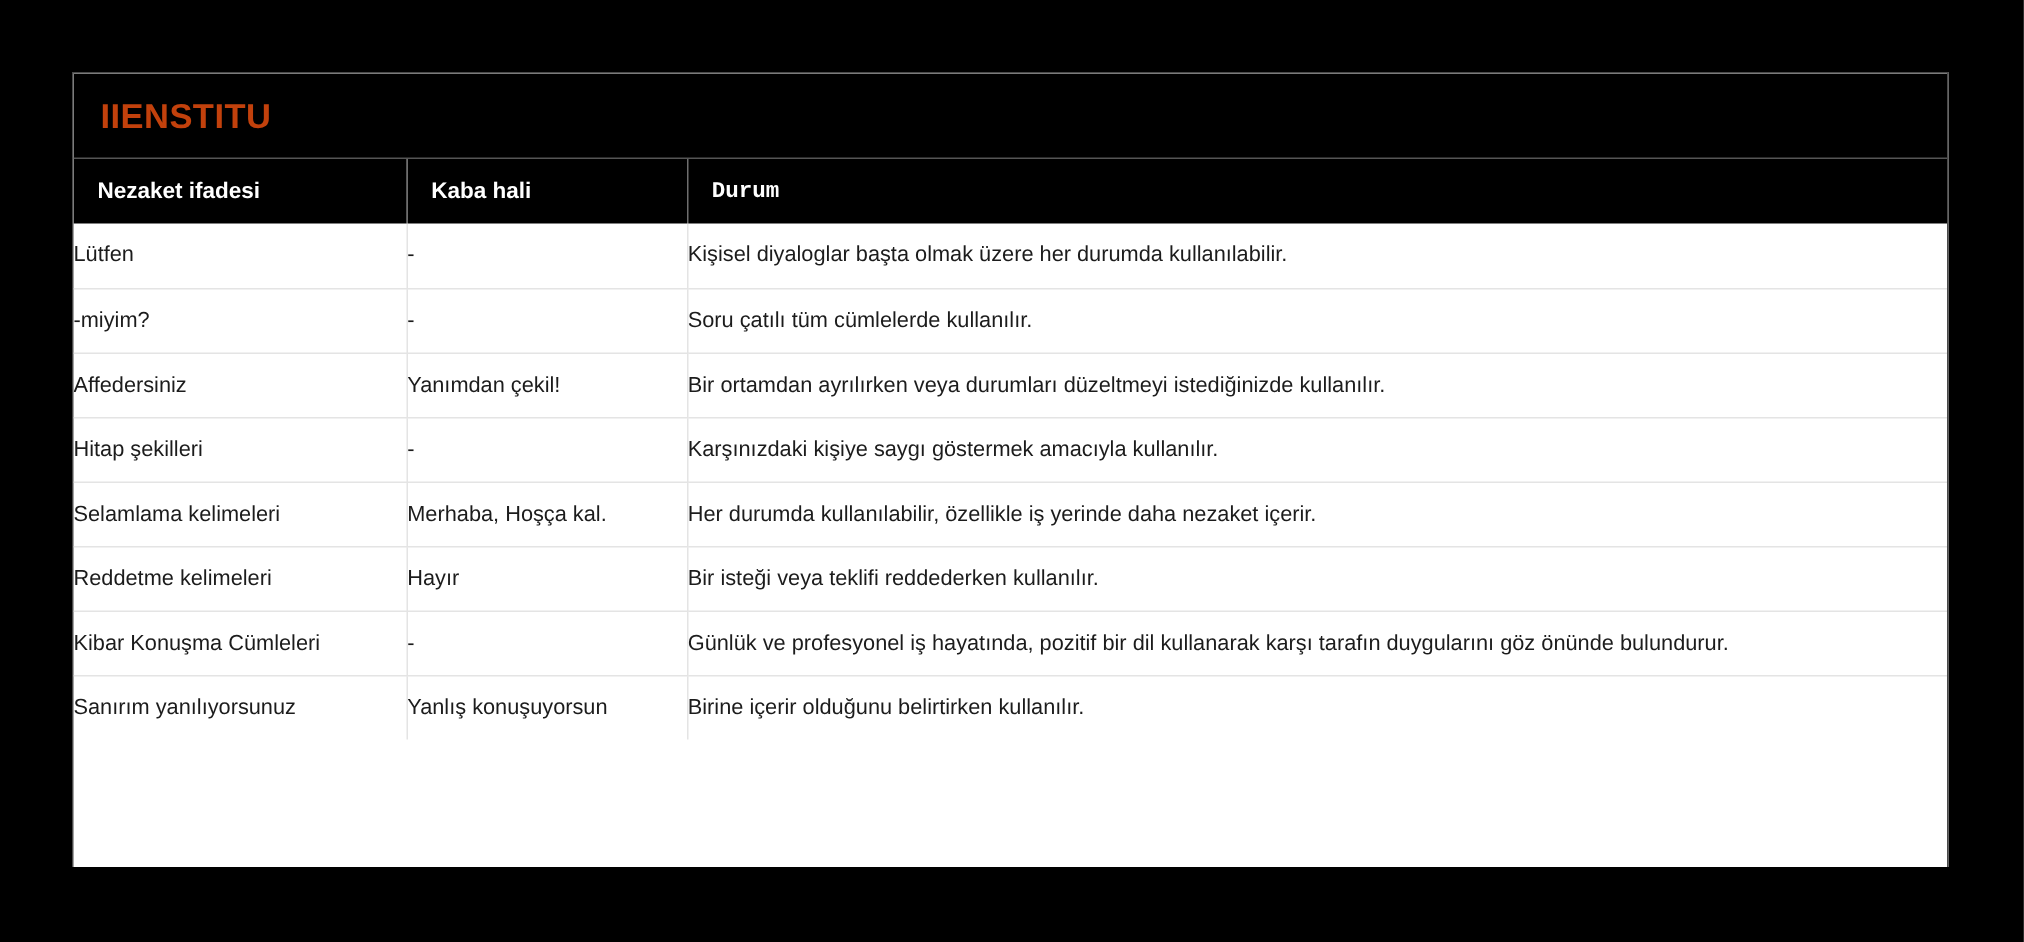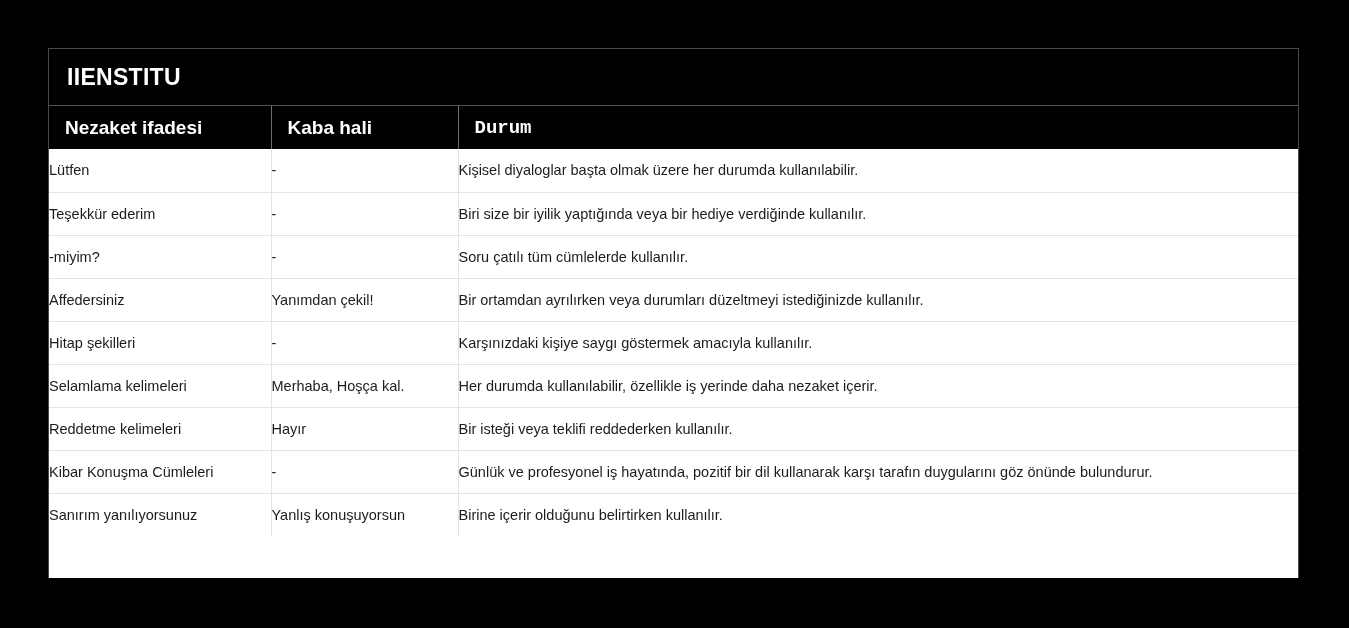--- a/index.html
+++ b/index.html
@@ -30,39 +30,39 @@
   
   .brand-bar {
     height: 57px;
     background: #000000;
     display: flex;
     align-items: center;
     padding-left: 18px;
     border-bottom: 1px solid #555555;
   }
   .brand-logo {
-    color: #ffffff;
+    color: #c2410c;
     font-size: 23px;
     font-weight: bold;
     letter-spacing: 0.3px;
   }
   
   table.data-table {
     width: 100%;
     border-collapse: collapse;
     table-layout: fixed;
   }
   table.data-table col.c1 { width: 222px; }
   table.data-table col.c2 { width: 187px; }
   table.data-table col.c3 { width: auto; }
 
   thead tr.head-row { background: #000000; height: 43px; }
   thead th {
     color: #ffffff;
-    font-size: 19px;
+    font-size: 15px;
     font-weight: bold;
     text-align: left;
     padding: 0 16px;
     border-right: 1px solid #6e6e6e;
     vertical-align: middle;
     white-space: nowrap;
   }
   thead th:last-child { border-right: none; font-family: Liberation Mono, monospace; }
 
   tbody tr.data-row { height: 43px; background: #ffffff; }
@@ -104,25 +104,20 @@
           <th>Durum</th>
         </tr>
       </thead>
       <tbody>
         <tr class="data-row">
           <td>Lütfen</td>
           <td>-</td>
           <td>Kişisel diyaloglar başta olmak üzere her durumda kullanılabilir.</td>
         </tr>
         <tr class="data-row">
-          <td>Teşekkür ederim</td>
-          <td>-</td>
-          <td>Biri size bir iyilik yaptığında veya bir hediye verdiğinde kullanılır.</td>
-        </tr>
-        <tr class="data-row">
           <td>-miyim?</td>
           <td>-</td>
           <td>Soru çatılı tüm cümlelerde kullanılır.</td>
         </tr>
         <tr class="data-row">
           <td>Affedersiniz</td>
           <td>Yanımdan çekil!</td>
           <td>Bir ortamdan ayrılırken veya durumları düzeltmeyi istediğinizde kullanılır.</td>
         </tr>
         <tr class="data-row">

